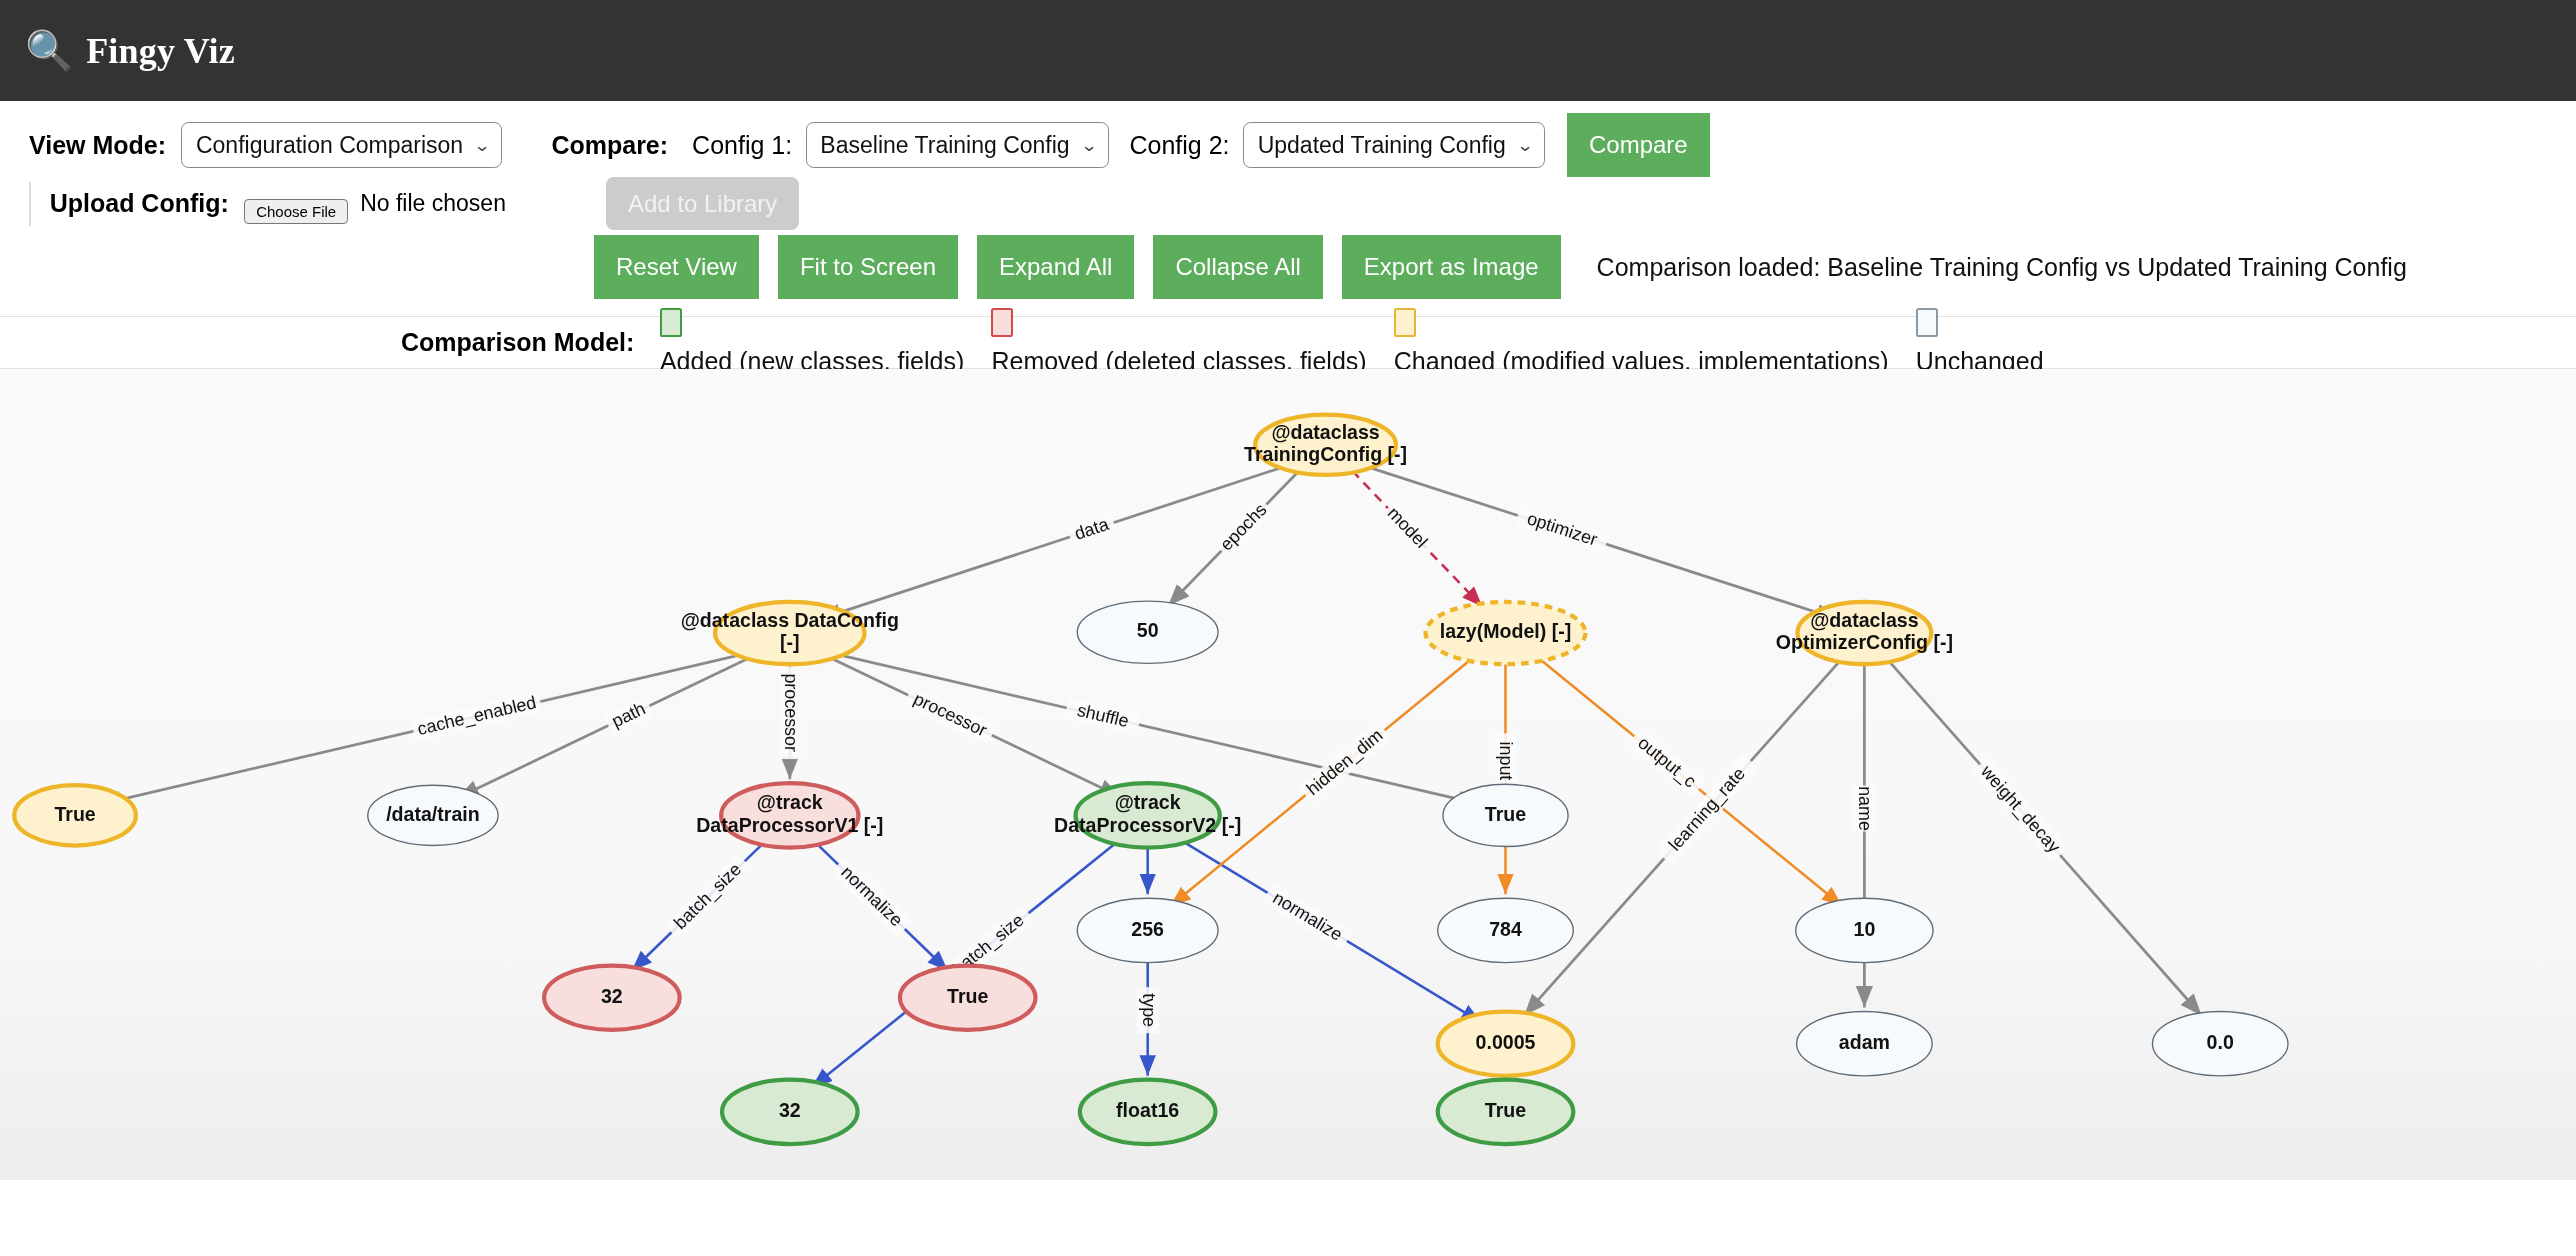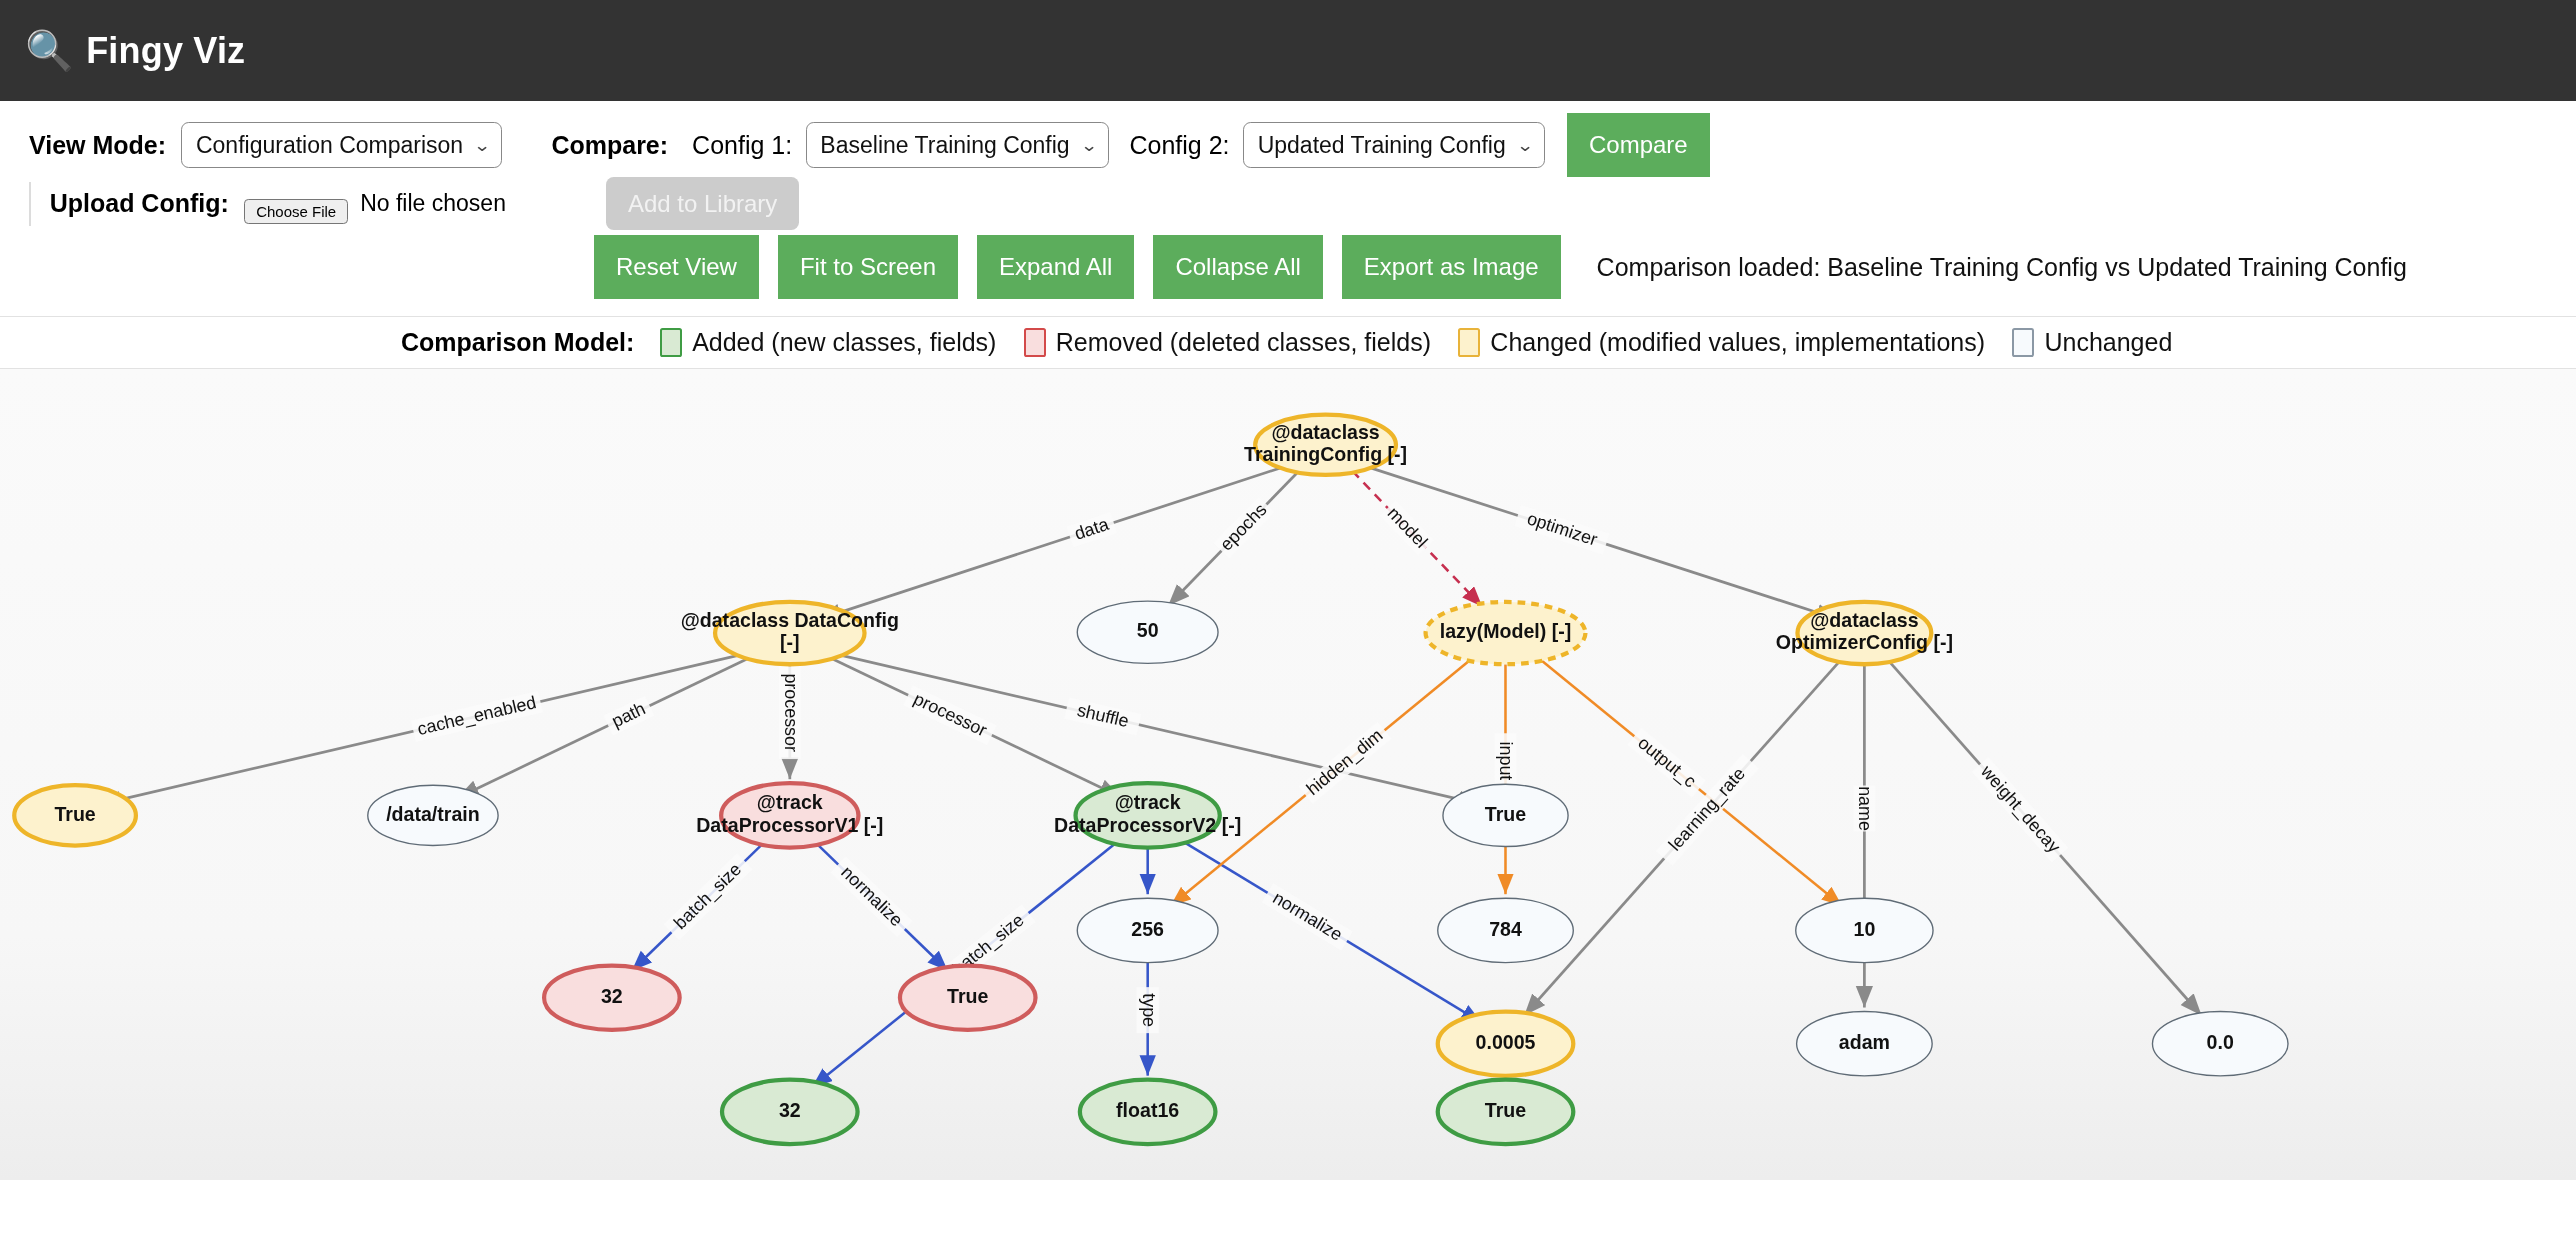--- a/index.html
+++ b/index.html
@@ -23,20 +23,21 @@
     font-size: 39px;
     line-height: 1;
     margin-right: 12px;
     filter: grayscale(0.1);
   }
   .app-title {
     color: #ffffff;
     font-size: 36px;
     font-weight: bold;
     letter-spacing: 0.2px;
+    font-family: Liberation Serif, serif;
   }
 
   
   .controls-area {
     background: #ffffff;
     padding: 12px 0 3px 0;
   }
   .control-row {
     display: flex;
     align-items: center;
@@ -137,21 +138,21 @@
     border-top: 1.7px solid #e2e2e2;
     border-bottom: 1.7px solid #e2e2e2;
     background: #fff;
     display: flex;
     align-items: center;
     height: 53px;
     padding-left: 401px;
     gap: 13.6px;
   }
   .legend-title { font-size: 25px; font-weight: bold; color: #000; margin-right: 12px; }
-  .legend-item { display: flex; align-items: flex-start; gap: 10.2px; margin-right: 13.6px; }
+  .legend-item { display: flex; align-items: flex-start; gap: 10.2px; margin-right: 13.6px; flex-direction: column; }
   .legend-swatch { width: 22px; height: 29px; border-radius: 2.6px; border: 2.6px solid #000; }
   .legend-text { font-size: 25px; color: #111; white-space: nowrap; }
 
   
   .graph-canvas {
     position: relative;
     width: 2576px;
     height: 811px;
     background: linear-gradient(#fafafa, #f7f7f7 70%, #ededed 100%);
     overflow: hidden;

